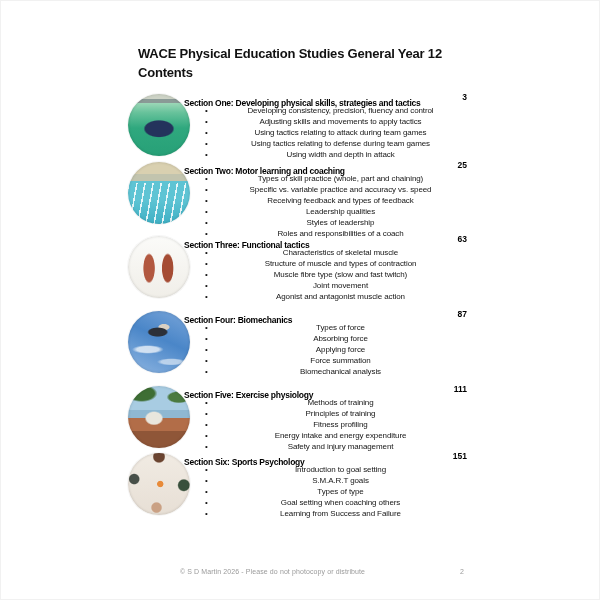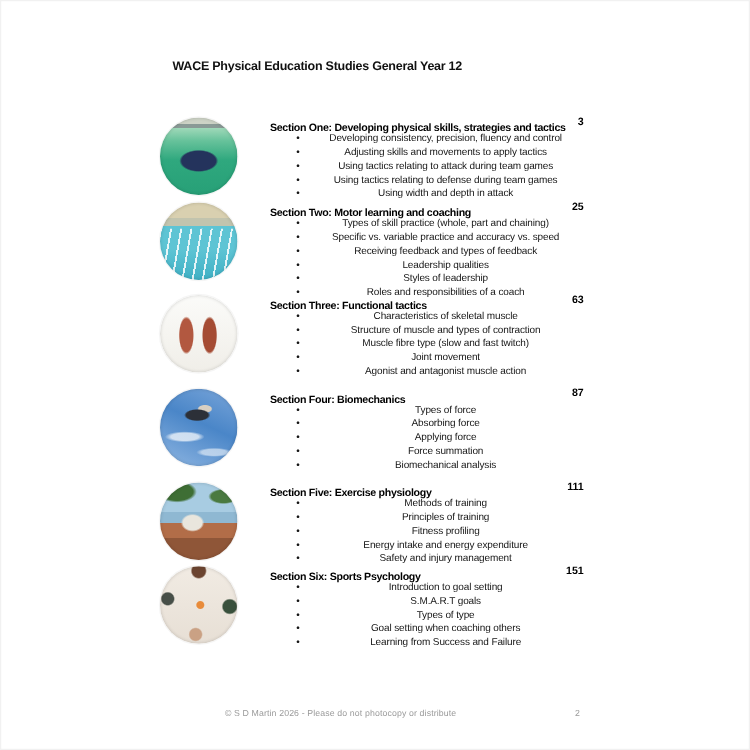--- a/index.html
+++ b/index.html
@@ -3,28 +3,28 @@
 <meta charset="utf-8">
 <style>
   html,body { margin:0; padding:0; }
   body {
     width:600px; height:600px; background:#ffffff; position:relative;
     font-family:"Liberation Sans", sans-serif; color:#111;
     box-shadow: inset 0 0 0 1px #f1f1f1; overflow:hidden;
   }
   .title {
     position:absolute; left:138px; top:44px; width:350px;
-    font-weight:bold; font-size:10px; line-height:19px; letter-spacing:-0.2px; color:#111;
+    font-weight:bold; font-size:13px; line-height:19px; letter-spacing:-0.2px; color:#111;
   }
   .section { position:absolute; left:128px; width:339px; }
   .photo {
     position:absolute; left:0; top:2px; width:62px; height:62px; border-radius:50%;
     box-shadow: inset 0 0 3px rgba(0,0,0,.18), 0 0 0 1px rgba(0,0,0,.04);
   }
-  .content { margin-left:88px; position:relative; }
+  .content { margin-left:56px; position:relative; }
   .heading-row { position:relative; height:12px; }
   .heading { font-weight:bold; font-size:8.5px; letter-spacing:-0.25px; white-space:nowrap; color:#000; }
   .pagenum { position:absolute; right:0; top:0; font-weight:bold; font-size:8.5px; color:#000; }
   .bullets { list-style:none; margin:1px 0 0 0; padding:0; }
   .bullets li {
     position:relative; padding-left:30px; font-size:8px; line-height:11px;
     letter-spacing:-0.1px; color:#151515; white-space:nowrap;text-align:center;
   }
   .bullets li::before { content:"\2022"; position:absolute; left:21px; top:0; }
   .footer {
@@ -76,20 +76,21 @@
       radial-gradient(circle 8px at 46% 88%, #caa184 0 58%, rgba(202,161,132,0) 72%),
       radial-gradient(circle 5px at 52% 50%, #e88b3a 0 55%, rgba(232,139,58,0) 72%),
       linear-gradient(#f1ebe3, #e7dfd5);
   }
 </style>
 </head>
 <body>
 
 <div class="title">
   <div>WACE Physical Education Studies General Year 12</div>
+  <div>Contents</div>
 </div>
 
 <div class="section" style="top:92px">
   <div class="photo img-team"></div>
   <div class="content">
     <div class="heading-row">
       <span class="heading">Section One: Developing physical skills, strategies and tactics</span>
       <span class="pagenum">3</span>
     </div>
     <ul class="bullets">

